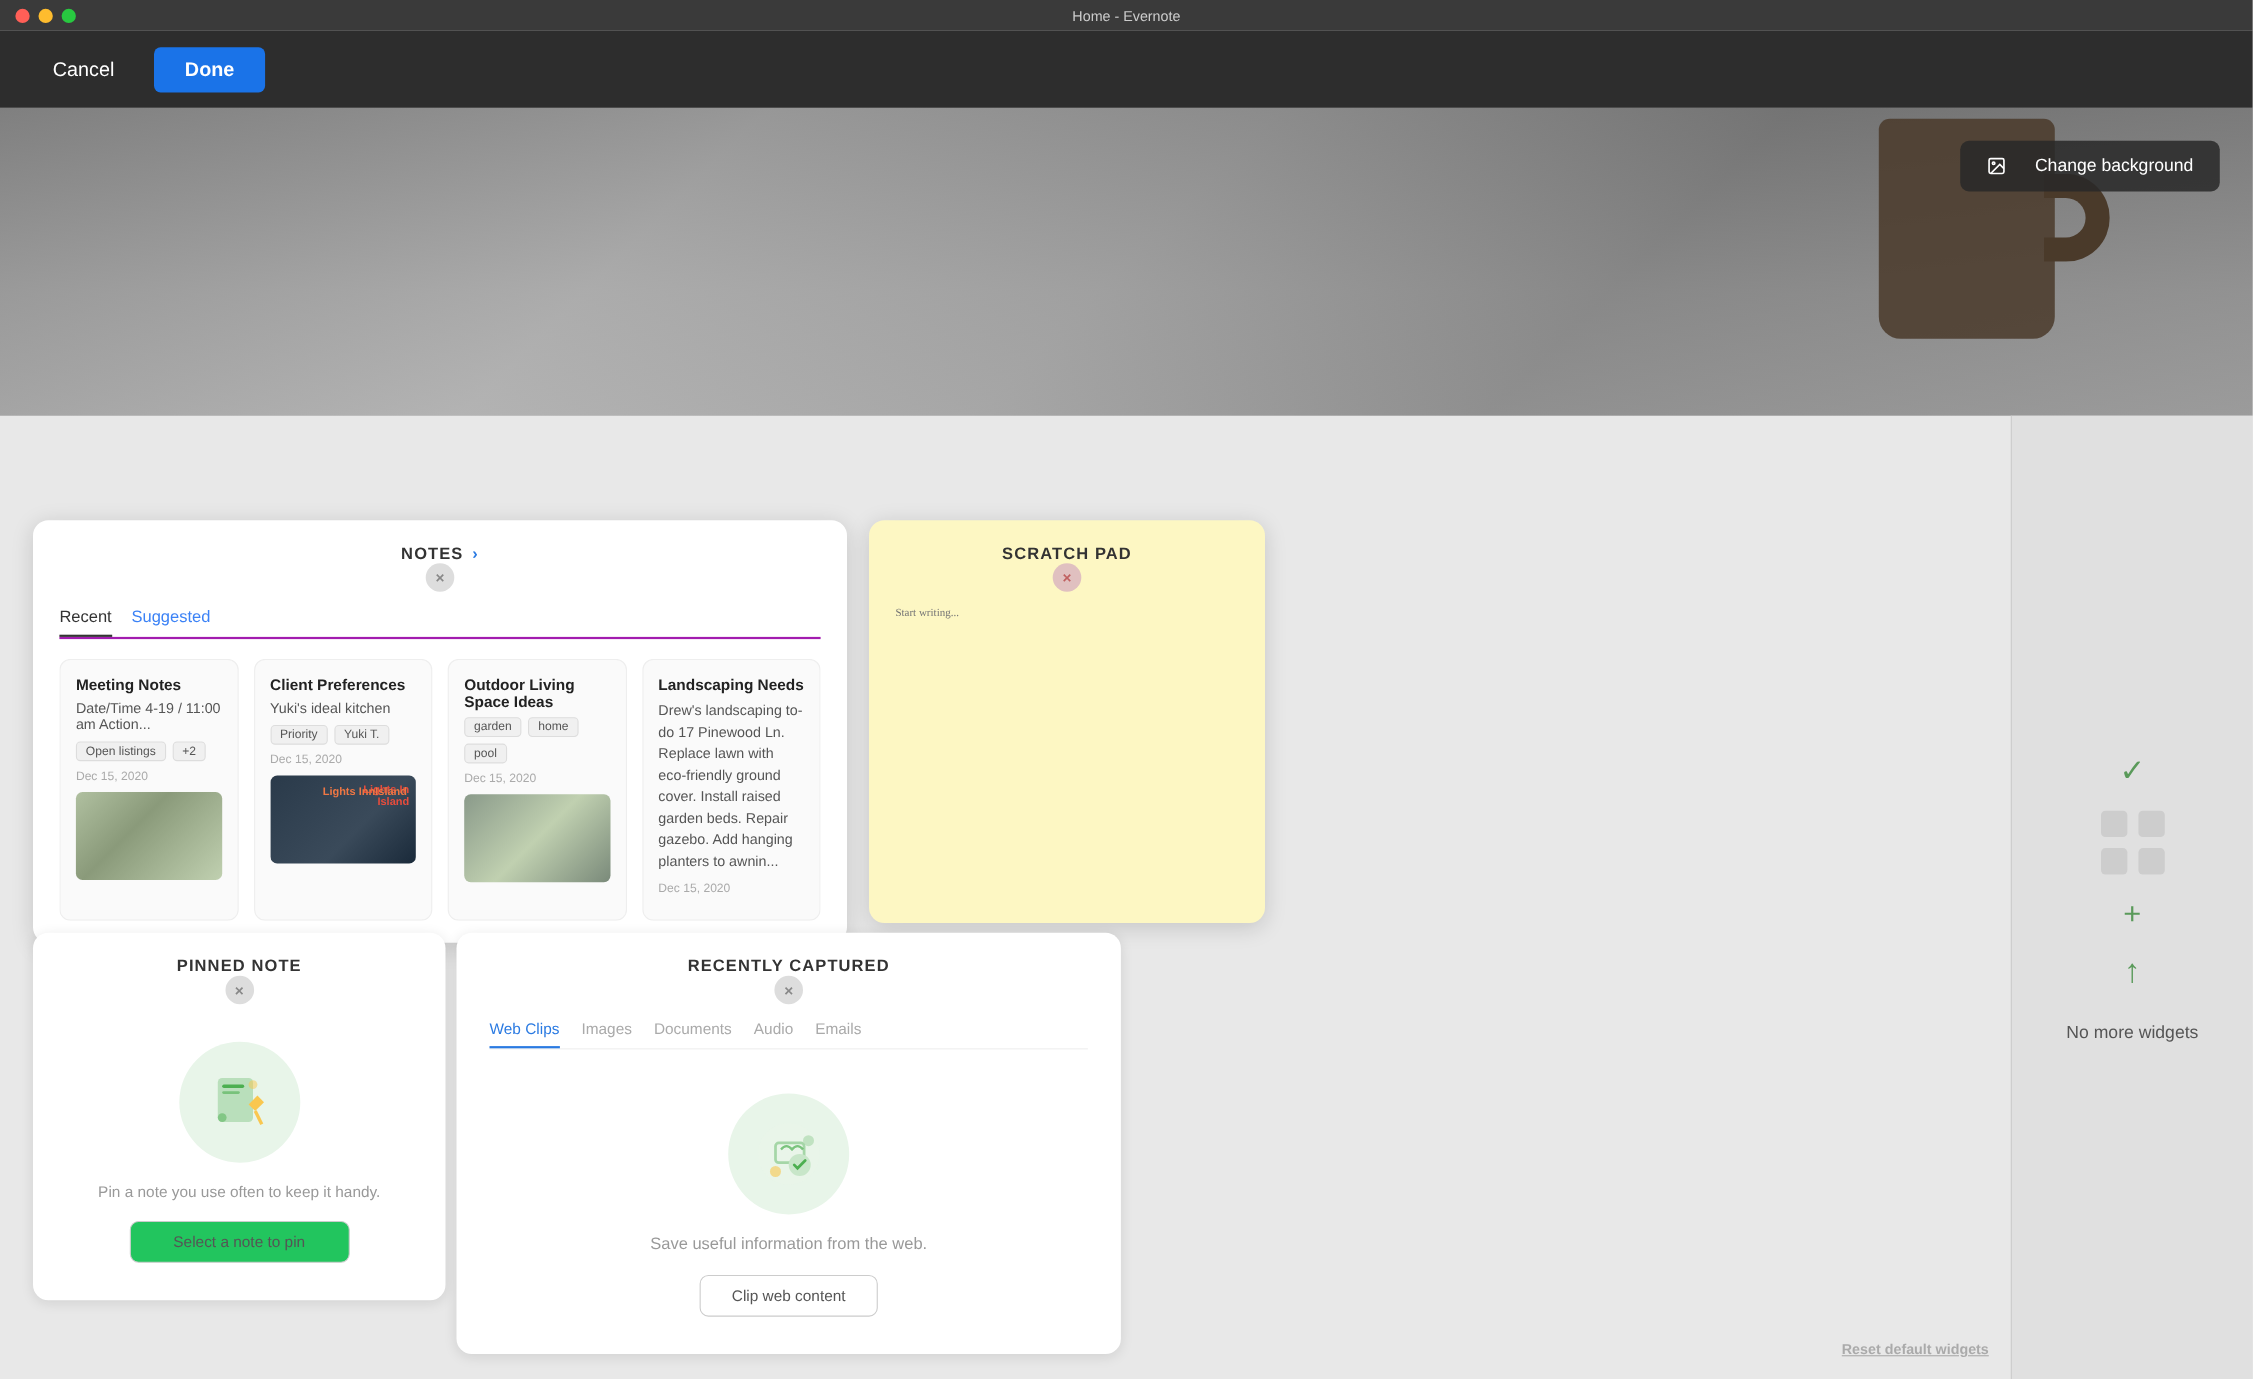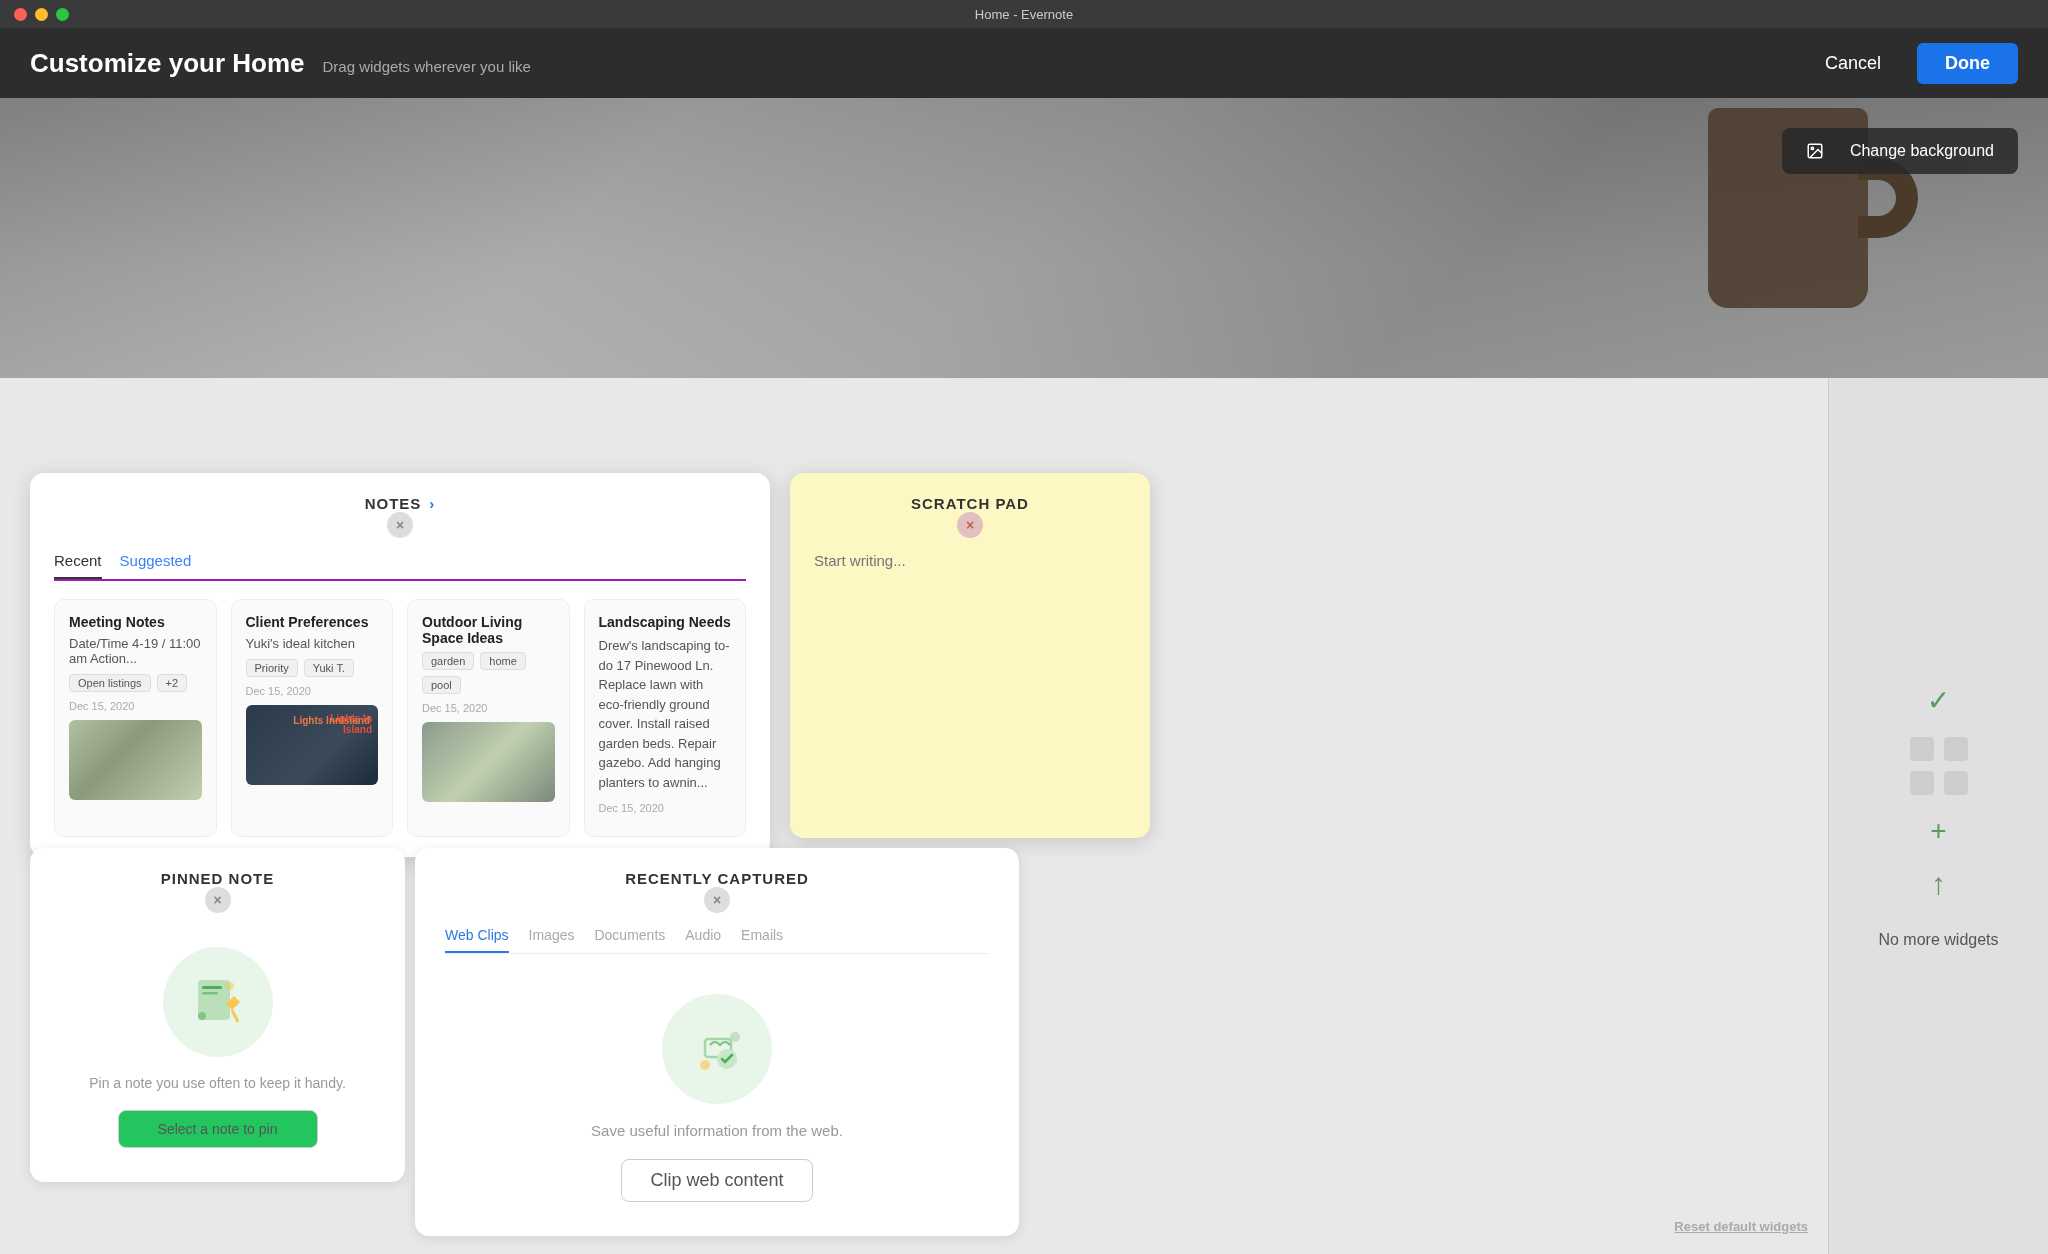--- a/index.html
+++ b/index.html
@@ -168,21 +168,21 @@
     .capture-tab { font-size: 14px; padding-bottom: 8px; cursor: pointer; color: #aaa; }
     .capture-tab.active { color: #2a7ae2; border-bottom: 2px solid #2a7ae2; }
     .capture-content { display: flex; flex-direction: column; align-items: center; gap: 16px; padding: 20px 0 10px; }
     .capture-icon-area {
       width: 110px; height: 110px; border-radius: 50%;
       background: #e8f5e9; display: flex; align-items: center; justify-content: center;
     }
     .capture-desc { color: #999; font-size: 15px; text-align: center; line-height: 1.5; }
     .clip-btn {
       border: 1.5px solid #ccc; background: #fff; border-radius: 8px;
-      padding: 10px 28px; font-size: 18px; color: #555; cursor: pointer;
+      padding: 10px 28px; font-size: 14px; color: #555; cursor: pointer;
       text-align: center;
     }
 
     
     .grid-dots {
       display: grid; grid-template-columns: repeat(2, 24px); gap: 10px;
       opacity: 0.5;
     }
     .grid-dot { width: 24px; height: 24px; background: #bbb; border-radius: 4px; }
     .plus-icon { font-size: 28px; color: #5a9a5a; }
@@ -200,24 +200,20 @@
 <div class="title-bar">
   <div class="window-controls">
     <div class="window-btn btn-close"></div>
     <div class="window-btn btn-min"></div>
     <div class="window-btn btn-max"></div>
   </div>
   <span class="title-bar-title">Home - Evernote</span>
 </div>
 
 <div class="toolbar">
-  <div class="toolbar-left">
-    <span class="toolbar-title">Customize your Home</span>
-    <span class="toolbar-subtitle">Drag widgets wherever you like</span>
-  </div>
   <div class="toolbar-right">
     <button class="cancel-btn">Cancel</button>
     <button class="done-btn">Done</button>
   </div>
 </div>
 
 <div class="bg-area">
   <div class="mug-silhouette"></div>
   <div class="mug-handle"></div>
   <button class="change-bg-btn">
@@ -289,21 +285,21 @@
           <div class="note-date" style="margin-top:10px;">Dec 15, 2020</div>
         </div>
       </div>
     </div>
 
     <div class="scratch-widget">
       <div class="widget-header">
         <div class="widget-title">SCRATCH PAD</div>
         <button class="close-btn" style="background:#e0c0c0; color:#c06060;">×</button>
       </div>
-      <textarea style="width: 100%; height: 260px; border: none; background: transparent; resize: none; font-size: 15px; color: #14532d; outline: none; font-family: Liberation Sans, sans-serif;" placeholder="Start writing..."></textarea>
+      <textarea style="width: 100%; height: 260px; border: none; background: transparent; resize: none; font-size: 10px; color: #14532d; outline: none; font-family: Liberation Serif, serif;" placeholder="Start writing..."></textarea>
     </div>
 
     <div class="pinned-widget">
       <div class="widget-header">
         <div class="widget-title">PINNED NOTE</div>
         <button class="close-btn">×</button>
       </div>
       <div class="pinned-content">
         <div class="pinned-icon-area">
 

